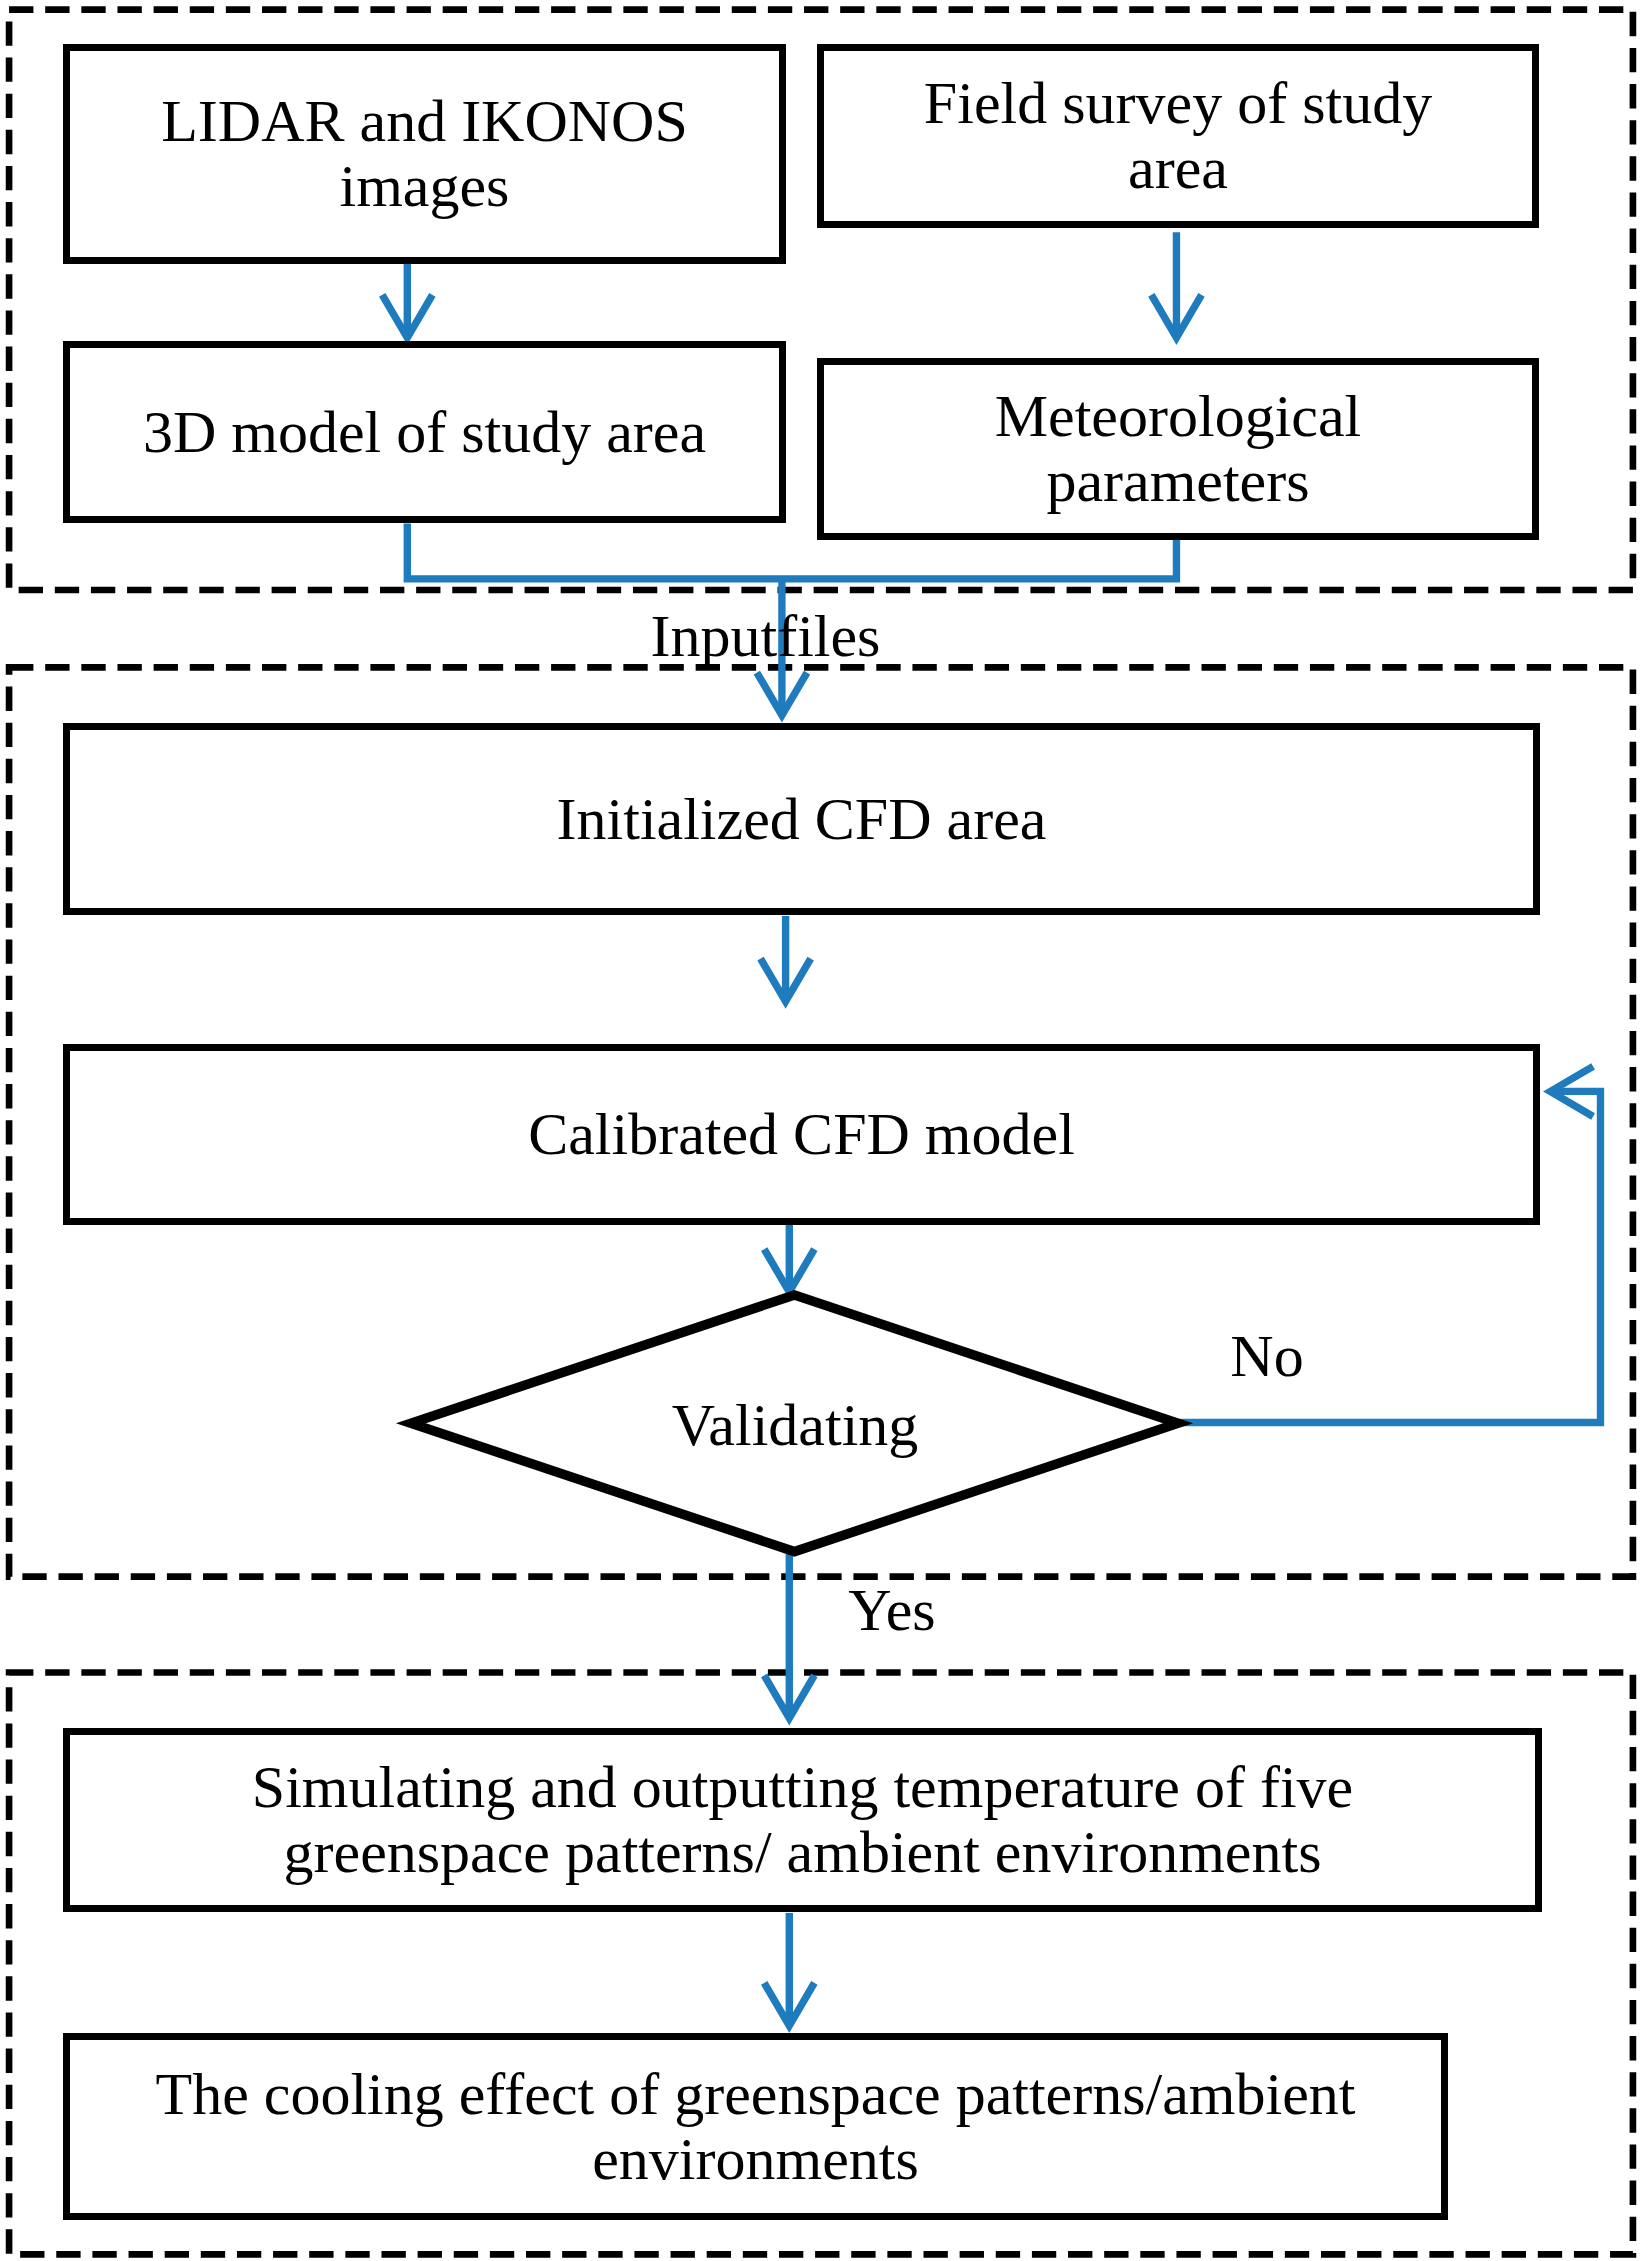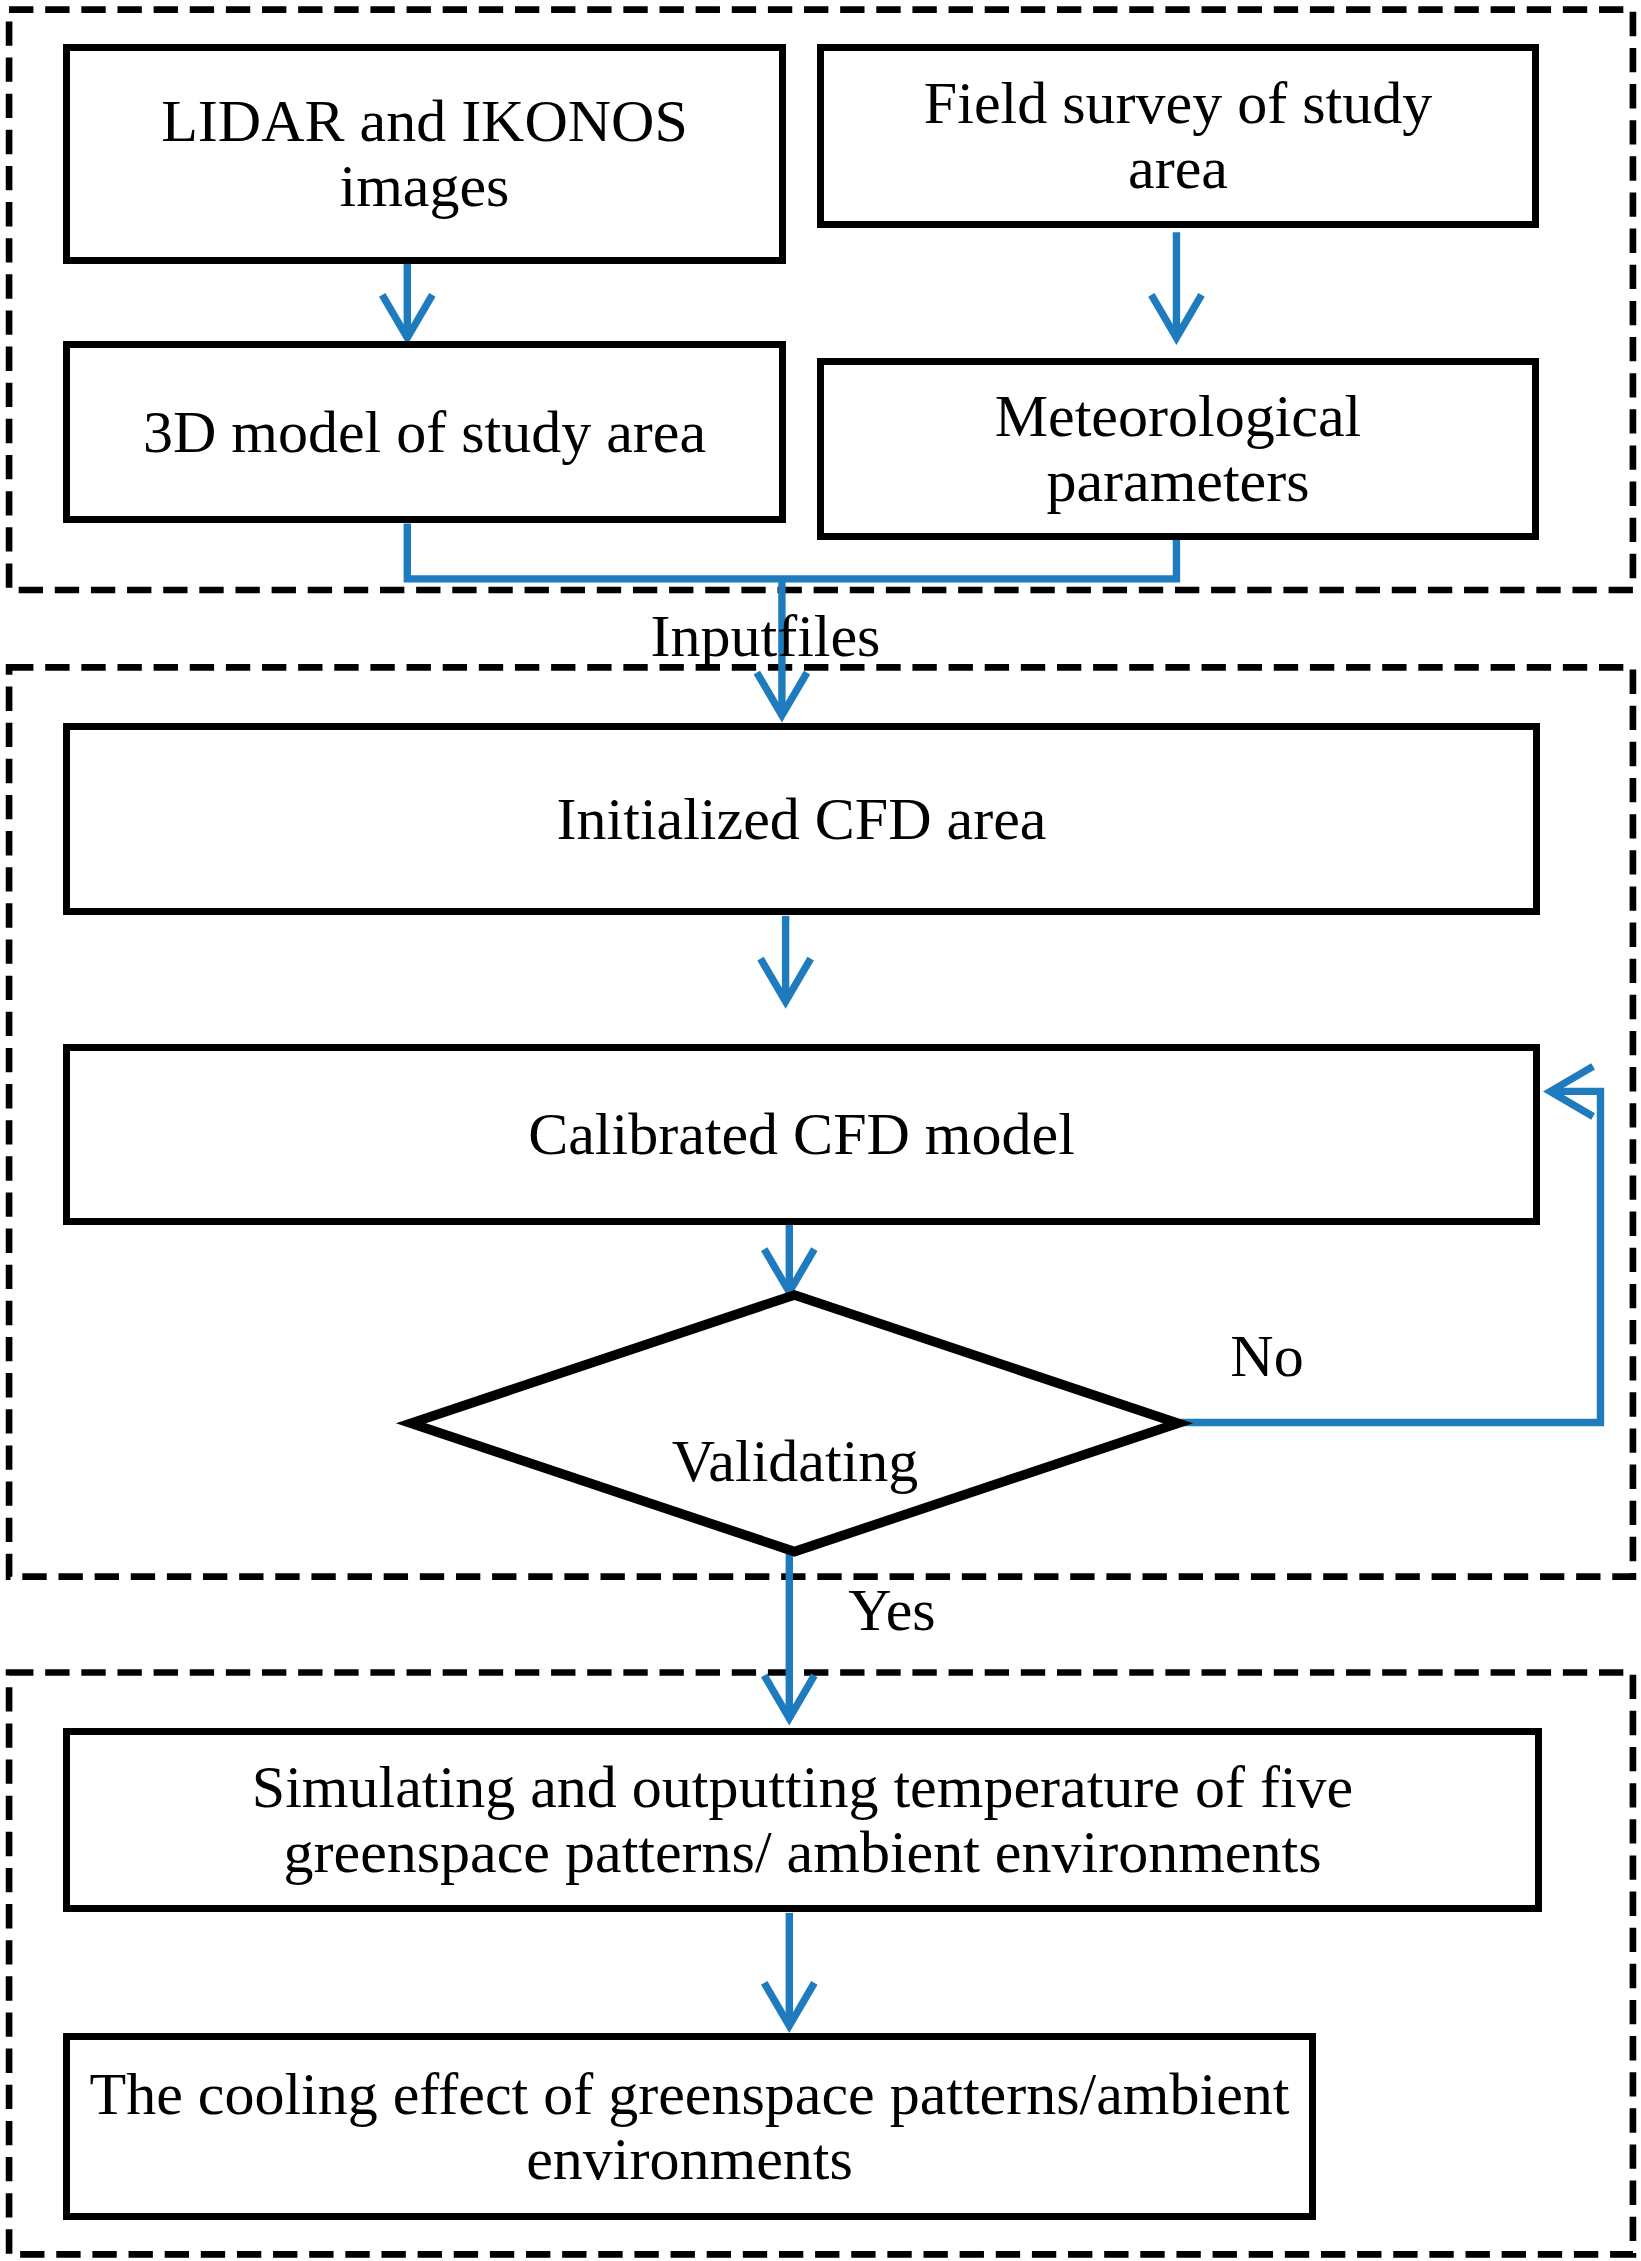--- a/index.html
+++ b/index.html
@@ -11,25 +11,25 @@
         text-align:center;font-size:60px;line-height:1.08;}
   .flabel{position:absolute;font-size:60px;line-height:1.0;text-align:center;
           display:flex;align-items:flex-start;justify-content:center;}
   .box-a{left:63px;top:44px;width:723px;height:220px;}
   .box-b{left:817px;top:44px;width:722px;height:184px;}
   .box-c{left:63px;top:341px;width:723px;height:182px;}
   .box-d{left:817px;top:358px;width:722px;height:182px;}
   .box-e{left:63px;top:723px;width:1477px;height:192px;}
   .box-f{left:63px;top:1044px;width:1477px;height:181px;}
   .box-g{left:63px;top:1728px;width:1479px;height:184px;}
-  .box-h{left:63px;top:2033px;width:1253px;height:187px;}
+  .box-h{left:63px;top:2033px;width:1385px;height:187px;}
   .lbl-input{left:441px;top:606px;width:649px;height:74px;justify-content:center;}
   .lbl-no{left:1186px;top:1326px;width:162px;height:74px;}
   .lbl-yes{left:811px;top:1580px;width:162px;height:74px;}
-  .lbl-validating{left:426px;top:1395px;width:738px;height:70px;margin-top:36px;}
+  .lbl-validating{left:426px;top:1395px;width:738px;height:70px;}
 </style>
 </head>
 <body>
 
 <svg class="overlay" viewBox="0 0 2226 3066">
 
   <rect x="12" y="13" width="2202" height="787" fill="none" stroke="#000" stroke-width="9" stroke-dasharray="33 16"></rect>
   <rect x="12" y="905" width="2202" height="1233" fill="none" stroke="#000" stroke-width="9" stroke-dasharray="33 16"></rect>
   <rect x="12" y="2268" width="2202" height="789" fill="none" stroke="#000" stroke-width="9" stroke-dasharray="33 16"></rect>
 

